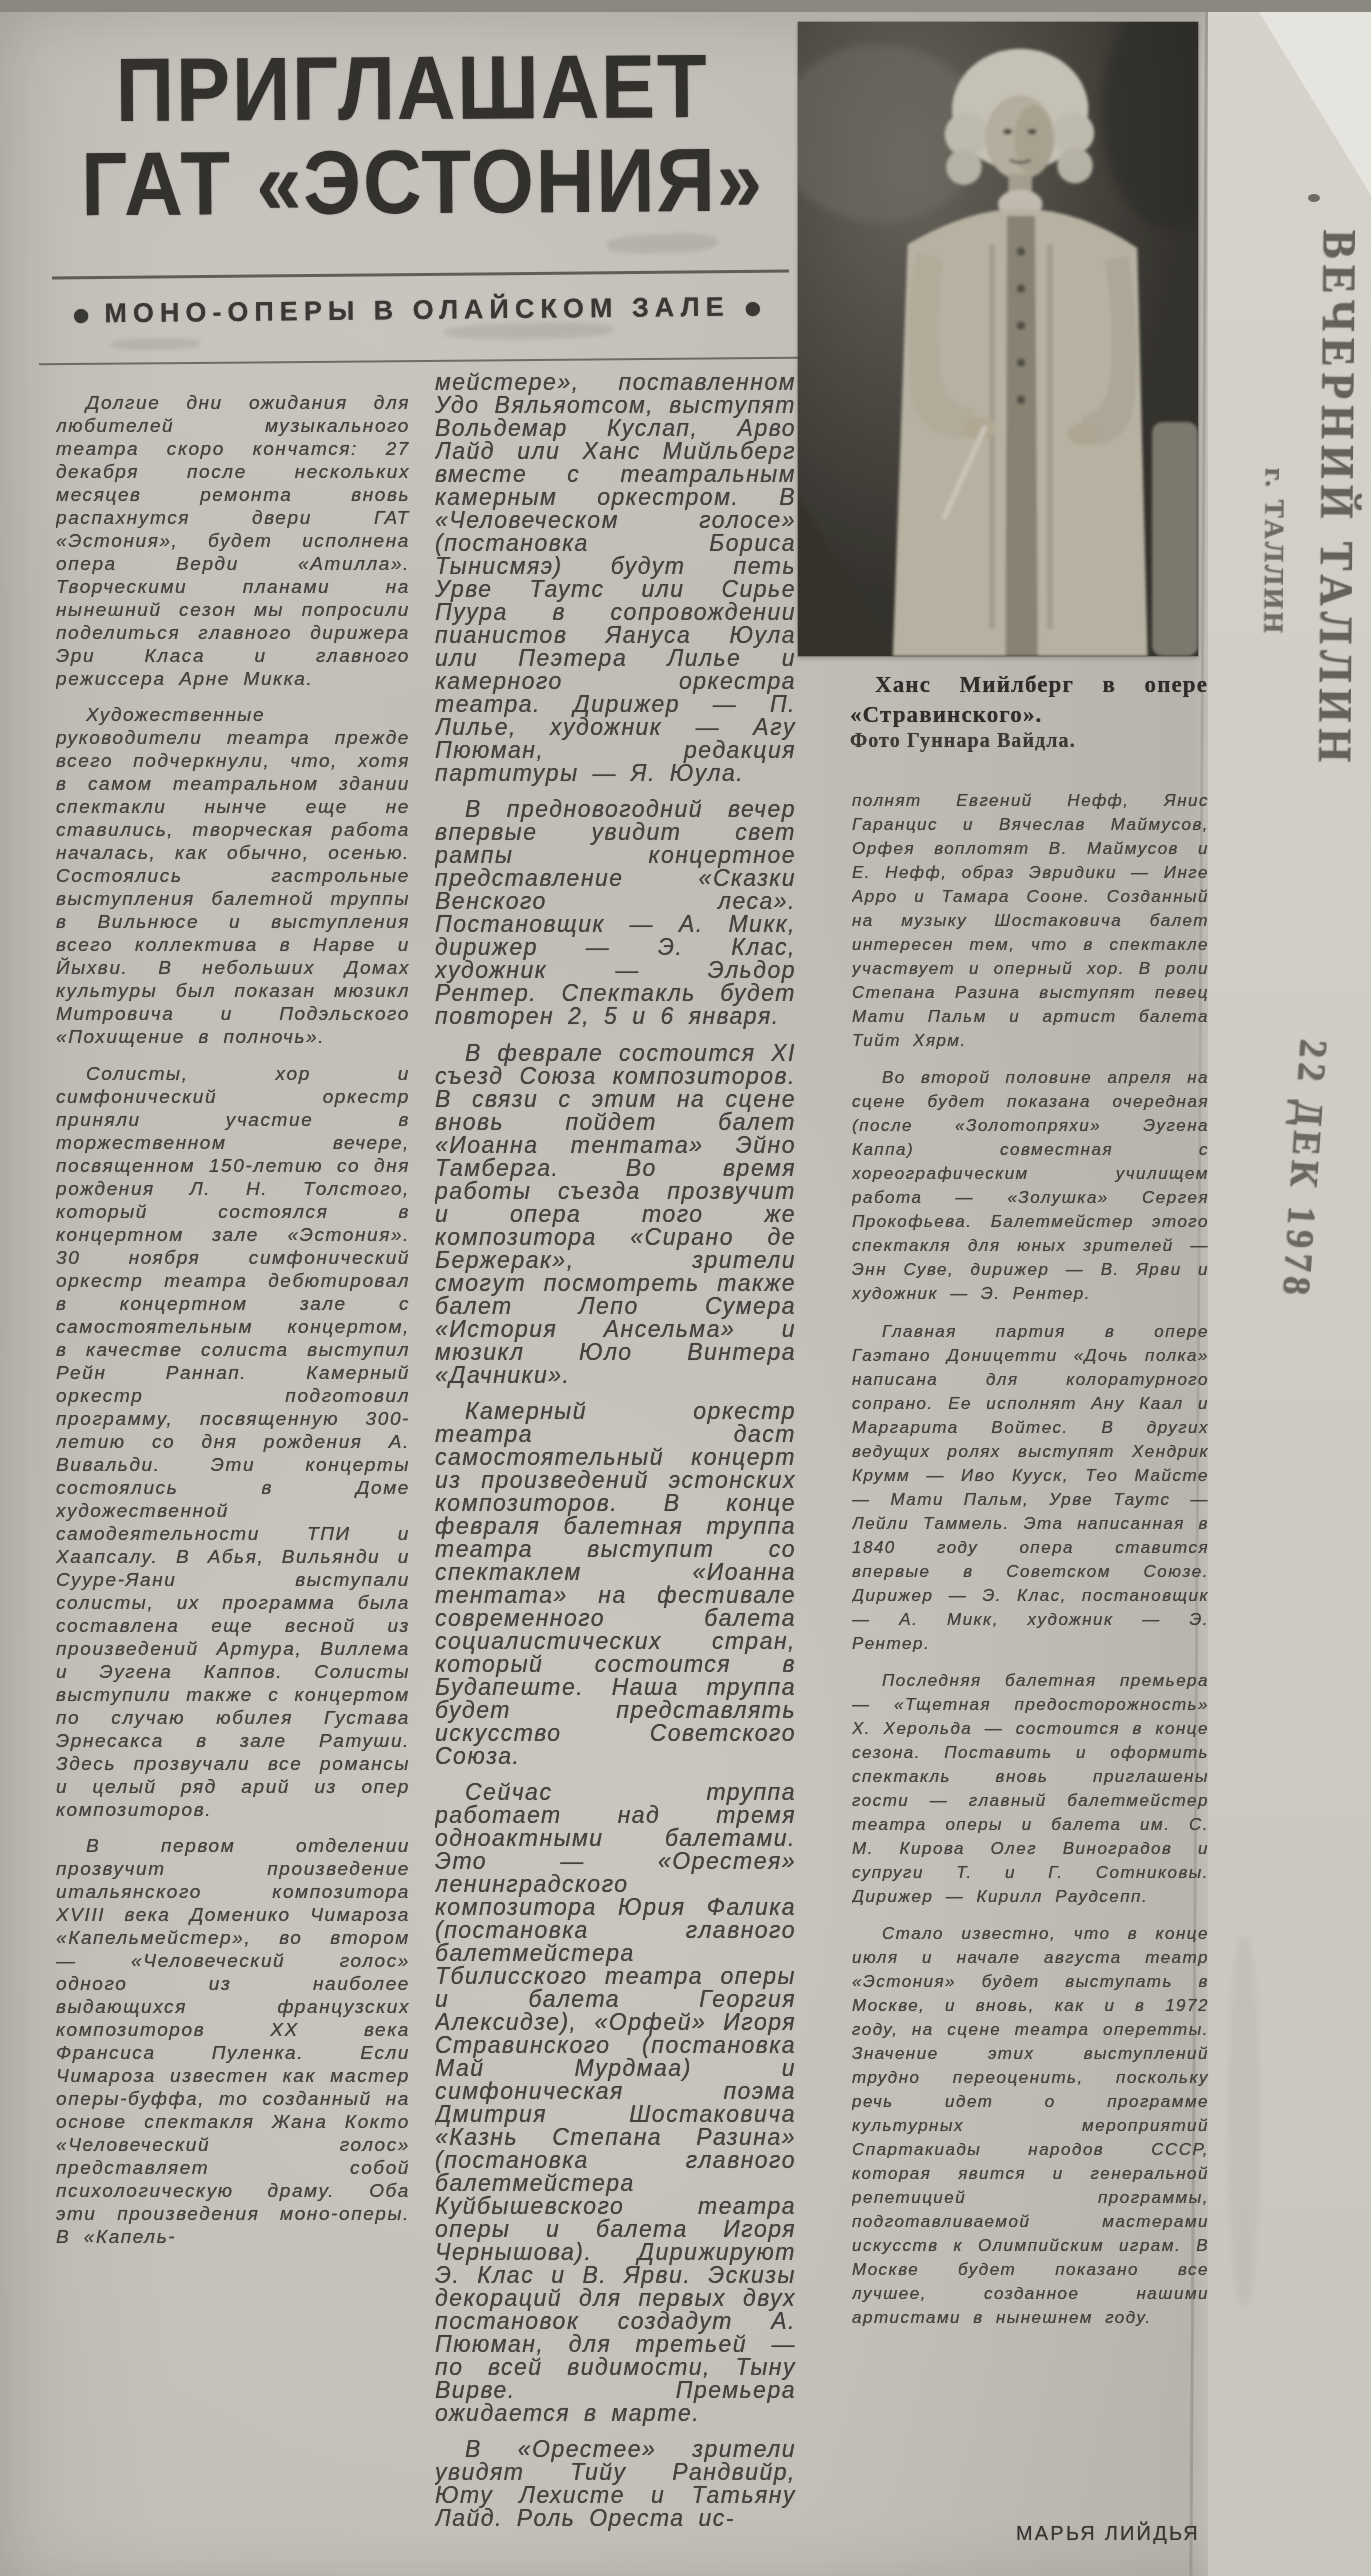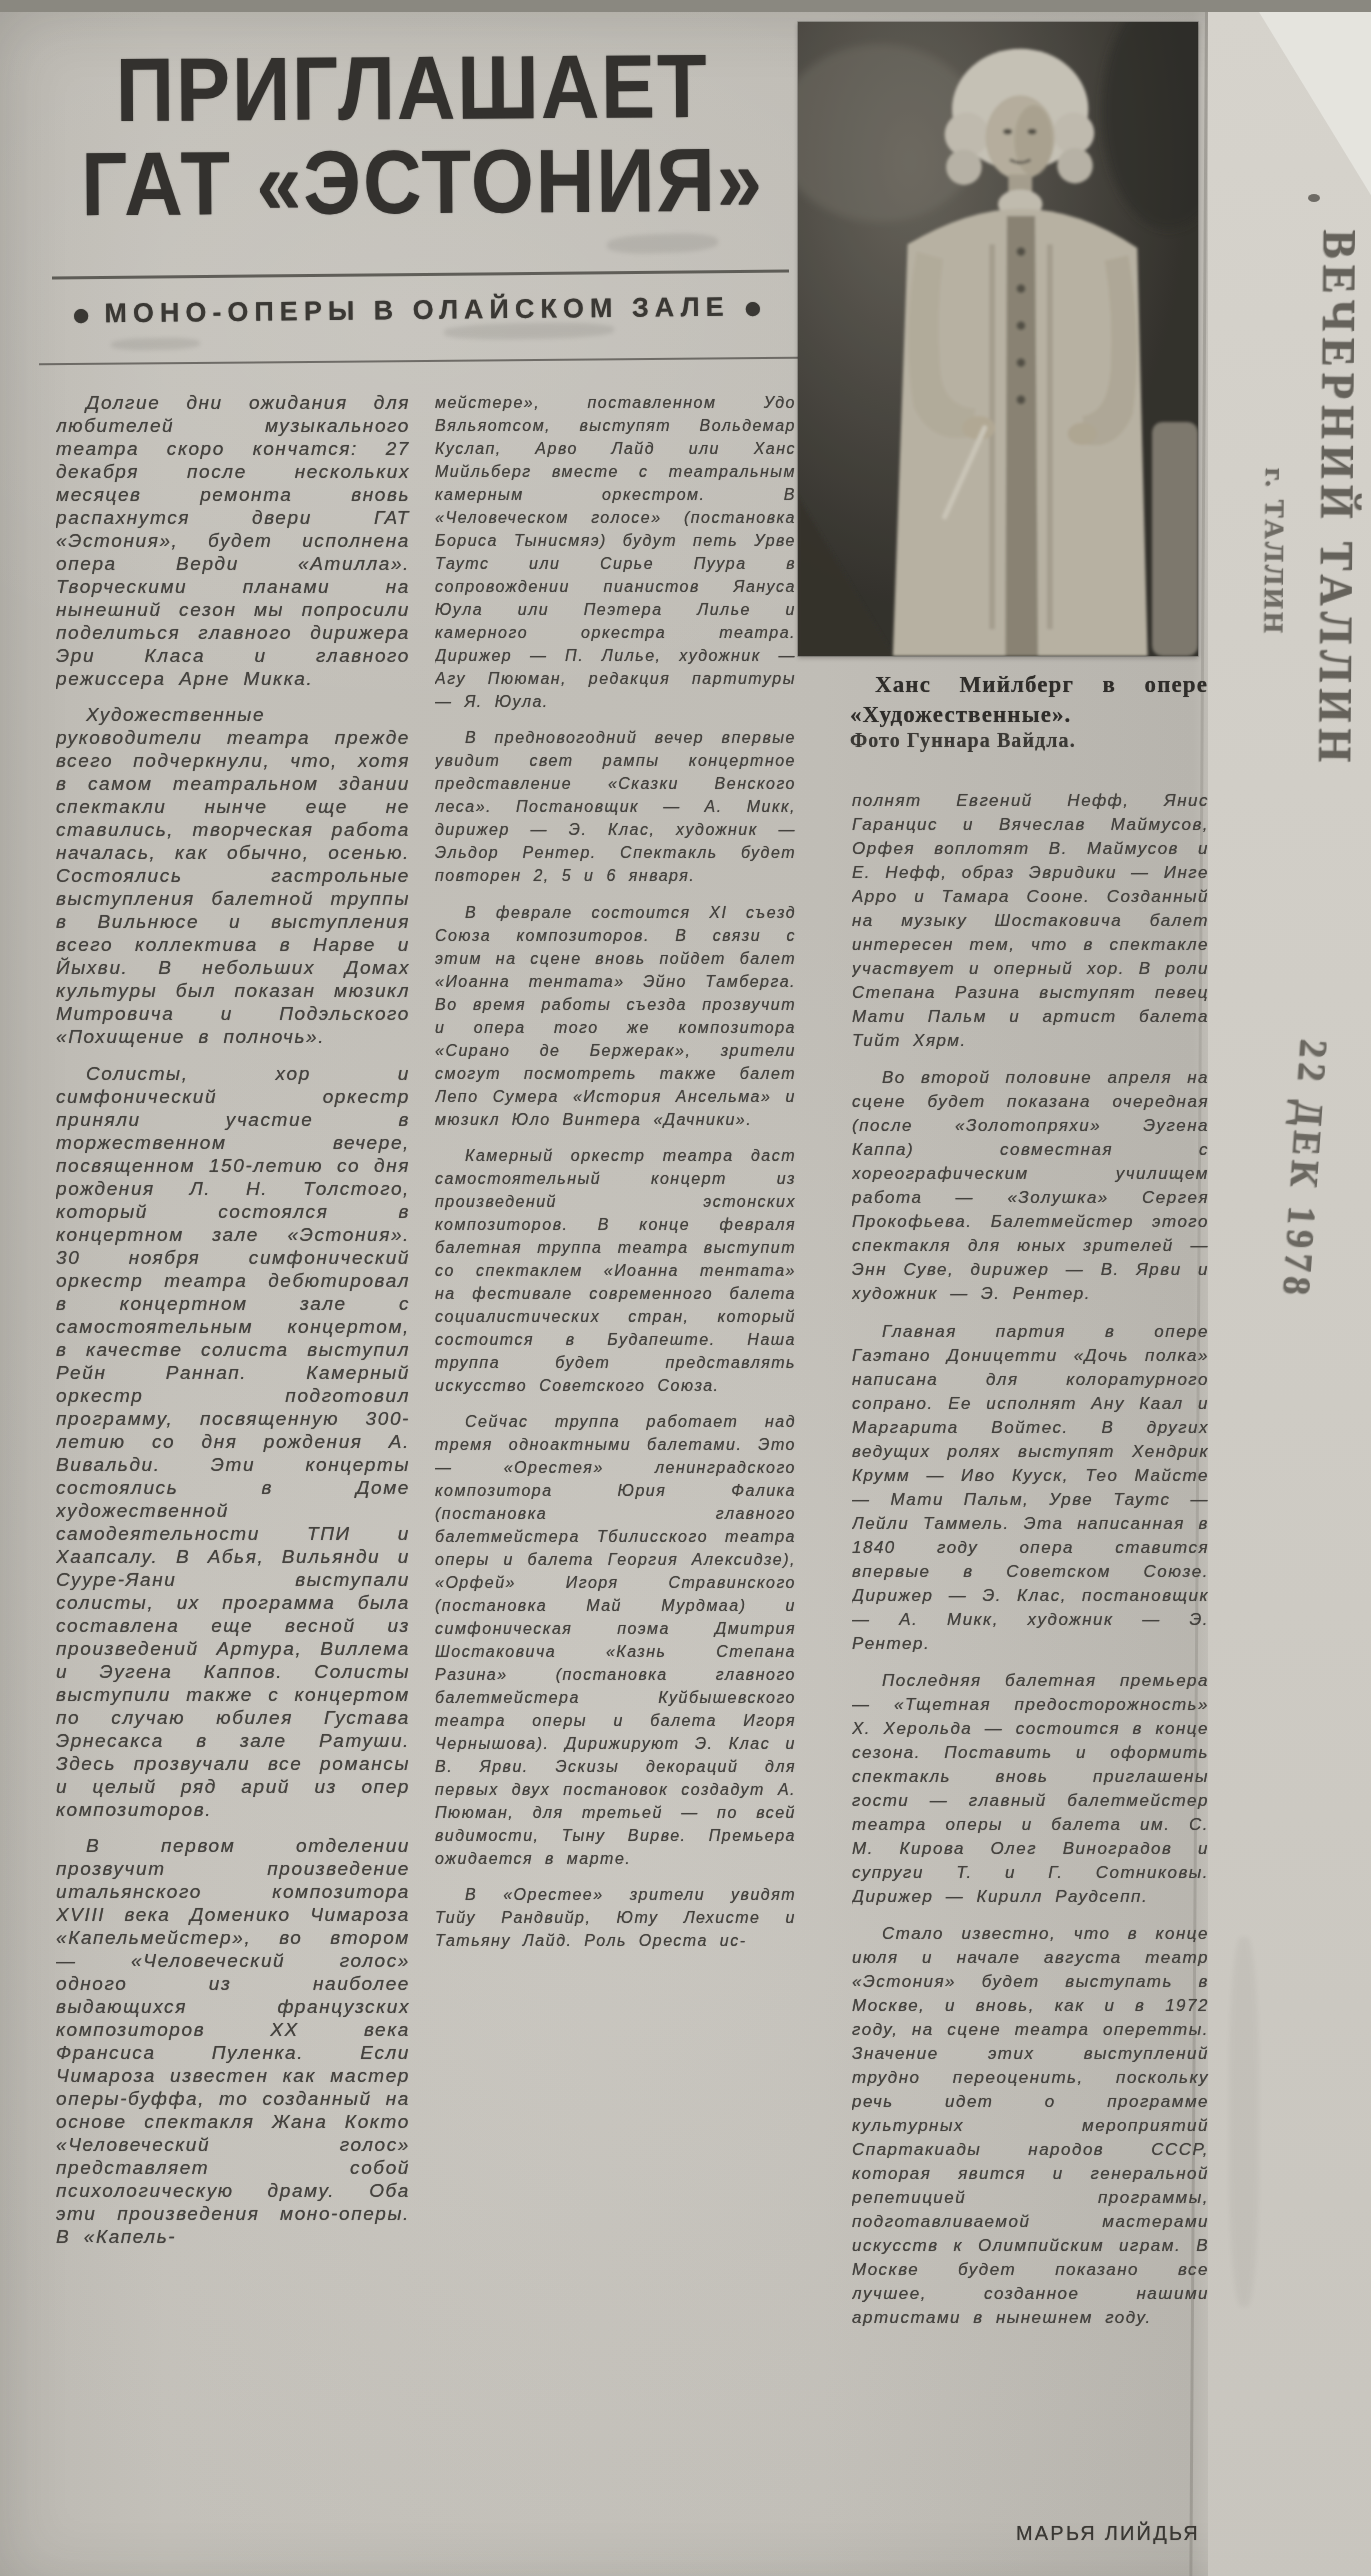--- a/index.html
+++ b/index.html
@@ -33,22 +33,22 @@
   }
   .kicker .bullet{font-size:33px;vertical-align:-3px;letter-spacing:0;padding:0 13.3px;}
   .rule-b{position:absolute;left:39px;top:348px;width:759px;height:2.2px;background:#504e49;transform:rotate(-.5deg);opacity:.75;}
   
   .col{position:absolute;text-align:justify;overflow:hidden;
        text-shadow:0 0 0.7px rgba(60,58,54,.75);}
   .col p{margin:0 0 13.3px;text-indent:30px;font-style:italic;}
   .col p.cont{text-indent:0;}
   #col1{left:56px;top:379px;width:354px;height:2184px;
         font-size:19px;line-height:23px;letter-spacing:1.6px;word-spacing:6.7px;}
-  #col2{left:435px;top:379px;width:361px;height:2184px;
-        font-size:16px;line-height:23px;letter-spacing:1.5px;word-spacing:6px;}
+  #col2{left:435px;top:359px;width:361px;height:2184px;
+        font-size:23px;line-height:23px;letter-spacing:1.5px;word-spacing:6px;}
   #col3{left:852px;top:777px;width:357px;height:1729px;
         font-size:17px;line-height:24px;letter-spacing:1.5px;word-spacing:6px;}
   
   .photo-frame{position:absolute;left:798px;top:10.4px;width:400px;height:634px;
         background:#4a4742;box-shadow:0 0 0 0.7px rgba(60,58,54,.4), 0 1.5px 4.4px rgba(40,38,34,.3);}
   .photo-frame svg{display:block;width:100%;height:100%;}
   .caption{position:absolute;left:850px;top:658px;width:358px;
         font-family:"Liberation Serif", serif;font-weight:bold;color:#2f2d2a;
         font-size:23px;line-height:30px;letter-spacing:1.1px;word-spacing:4.4px;
         text-align:justify;text-indent:25px;text-shadow:0 0 0.7px rgba(45,43,40,.7);}
@@ -180,21 +180,21 @@
         <path d="M446 315 Q466 430 452 530 Q430 580 388 570 L384 532 Q418 528 422 470 Q426 392 414 322 Z" fill="#bfb7a5"></path>
         <ellipse cx="244" cy="548" rx="22" ry="16" fill="#c2b8a2"></ellipse>
         <ellipse cx="384" cy="556" rx="20" ry="15" fill="#bfb5a0"></ellipse>
 
         <path d="M252 548 L198 668" stroke="#ded8ca" stroke-width="7" stroke-linecap="round"></path>
       </g>
       <rect width="540" height="856" fill="#3a3732" opacity=".12"></rect>
     </svg>
   </div>
 
-  <div class="caption">Ханс Мийлберг в опере «Художественные».</div>
+  <div class="caption">Ханс Мийлберг в опере «Стравинского».</div>
   <div class="credit">Фото Гуннара Вайдла.</div>
 
   <div class="col" id="col3">
     <p class="cont">полнят Евгений Нефф, Янис Гаранцис и Вячеслав Маймусов, Орфея воплотят В. Маймусов и Е. Нефф, образ Эвридики — Инге Арро и Тамара Сооне. Созданный на музыку Шостаковича балет интересен тем, что в спектакле участвует и оперный хор. В роли Степана Разина выступят певец Мати Пальм и артист балета Тийт Хярм.</p>
     <p>Во второй половине апреля на сцене будет показана очередная (после «Золотопряхи» Эугена Каппа) совместная с хореографическим училищем работа — «Золушка» Сергея Прокофьева. Балетмейстер этого спектакля для юных зрителей — Энн Суве, дирижер — В. Ярви и художник — Э. Рентер.</p>
     <p>Главная партия в опере Гаэтано Доницетти «Дочь полка» написана для колоратурного сопрано. Ее исполнят Ану Каал и Маргарита Войтес. В других ведущих ролях выступят Хендрик Крумм — Иво Кууск, Тео Майсте — Мати Пальм, Урве Таутс — Лейли Таммель. Эта написанная в 1840 году опера ставится впервые в Советском Союзе. Дирижер — Э. Клас, постановщик — А. Микк, художник — Э. Рентер.</p>
     <p>Последняя балетная премьера — «Тщетная предосторожность» Х. Херольда — состоится в конце сезона. Поставить и оформить спектакль вновь приглашены гости — главный балетмейстер театра оперы и балета им. С. М. Кирова Олег Виноградов и супруги Т. и Г. Сотниковы. Дирижер — Кирилл Раудсепп.</p>
     <p>Стало известно, что в конце июля и начале августа театр «Эстония» будет выступать в Москве, и вновь, как и в 1972 году, на сцене театра оперетты. Значение этих выступлений трудно переоценить, поскольку речь идет о программе культурных мероприятий Спартакиады народов СССР, которая явится и генеральной репетицией программы, подготавливаемой мастерами искусств к Олимпийским играм. В Москве будет показано все лучшее, созданное нашими артистами в нынешнем году.</p>
   </div>
 

